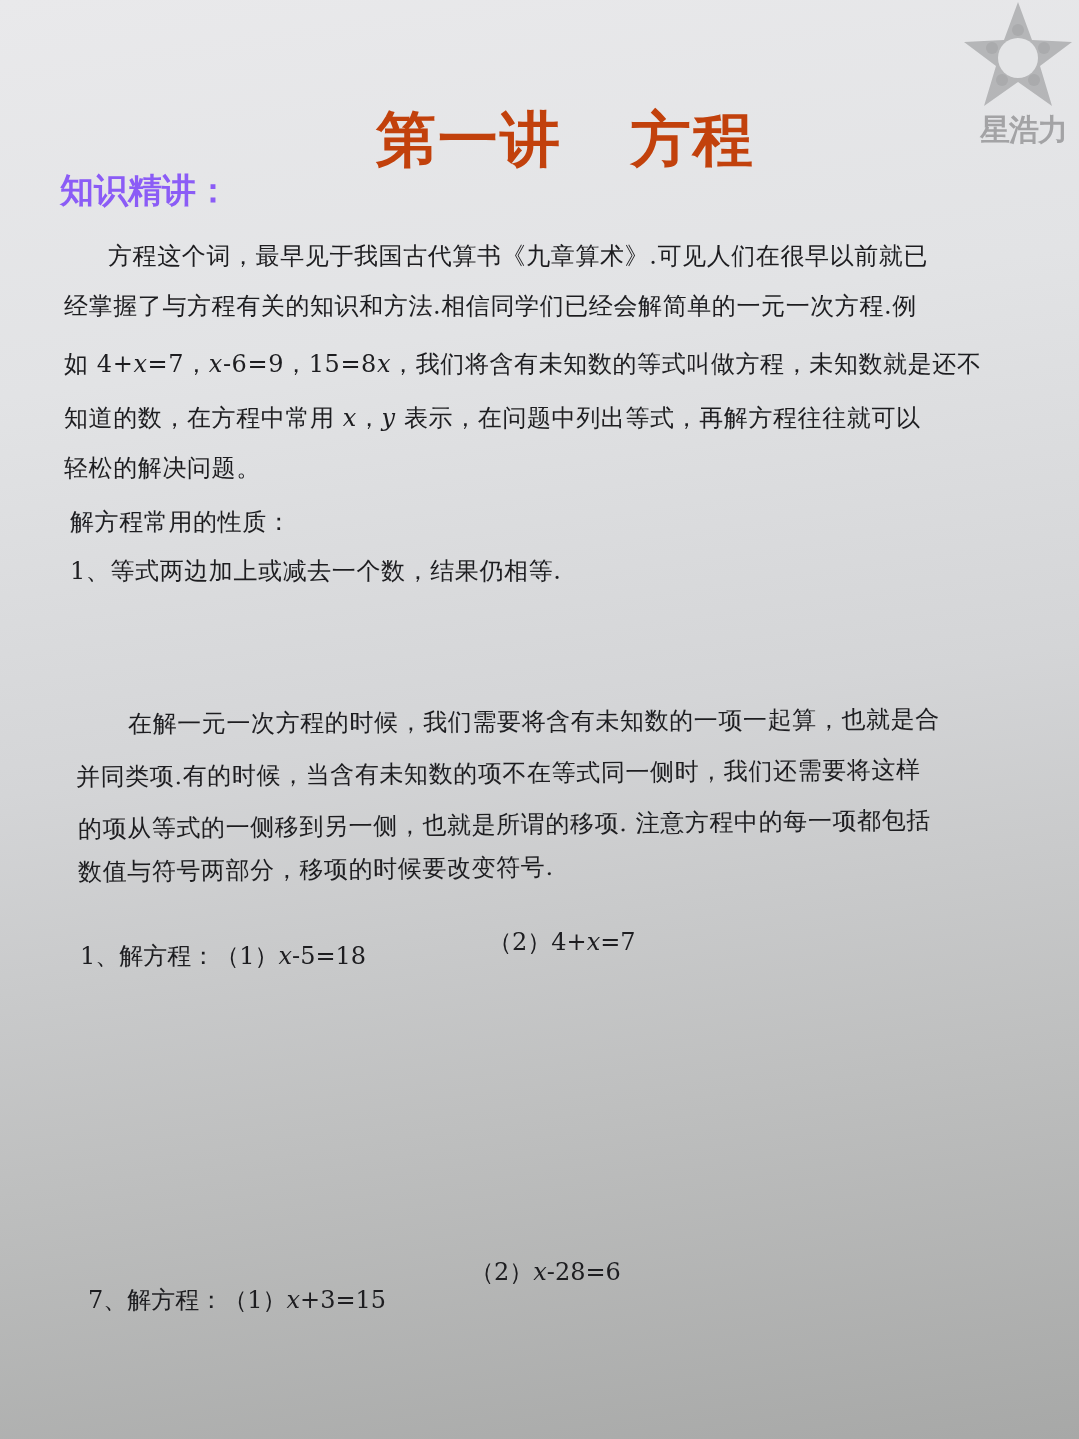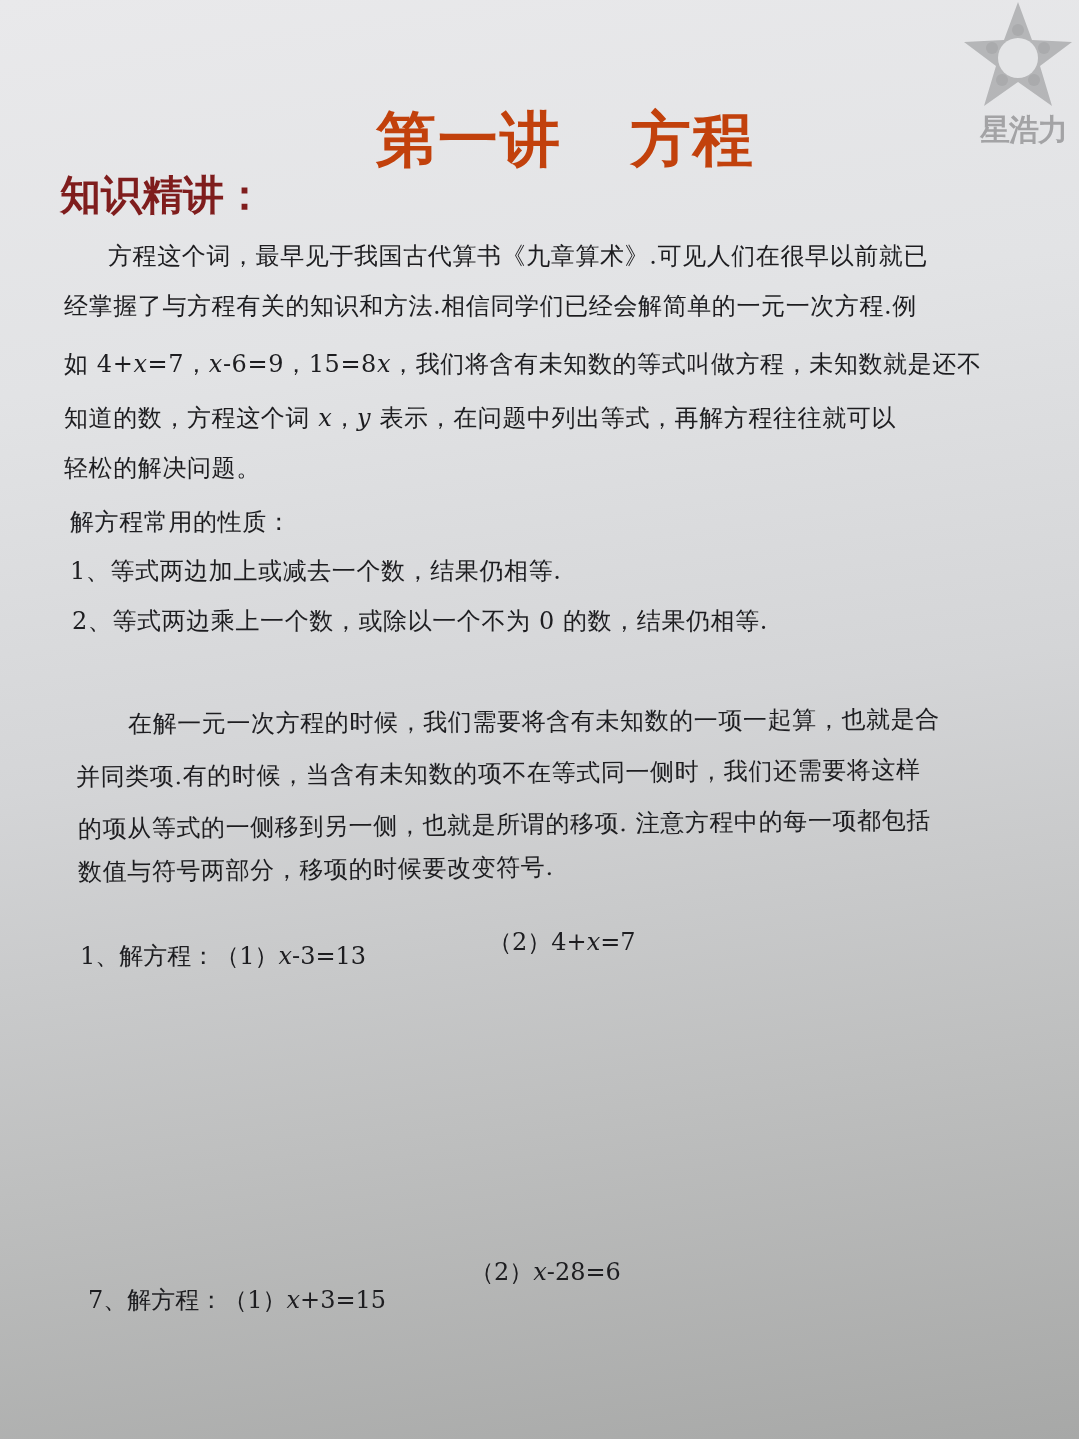--- a/index.html
+++ b/index.html
@@ -24,21 +24,21 @@
       position: absolute; left: 14px; top: 150px; width: 105px; text-align: center;
       font-family: "DejaVu Sans", sans-serif; font-size: 6px; color: #8a8a8c; letter-spacing: 2px;
     }
     .title {
       position: absolute; left: 376px; top: 100px;
       font-family: "DejaVu Sans", sans-serif; font-weight: bold; font-size: 60px;
       letter-spacing: 2px; color: #c2410c; white-space: pre;
     }
     .section {
       position: absolute; left: 60px; top: 168px;
-      font-family: "DejaVu Sans", sans-serif; font-weight: bold; font-size: 41px; color: #7f1d1d;
+      font-family: "DejaVu Sans", sans-serif; font-weight: bold; font-size: 34px; color: #8b5cf6;
     }
     .line {
       position: absolute; font-size: 24px; white-space: nowrap; color: #1d1d20; letter-spacing: 0.6px;
     }
     .line i { font-style: italic; }
     .l1 { left: 108px; top: 240px; }
     .l2 { left: 64px;  top: 290px; }
     .l3 { left: 64px;  top: 348px; }
     .l4 { left: 64px;  top: 402px; }
     .l5 { left: 64px;  top: 452px; }
@@ -76,32 +76,31 @@
     <div class="logo-sub"></div>
   </div>
 
   <div class="title">第一讲   方程</div>
 
   <div class="section">知识精讲：</div>
 
   <div class="line l1">方程这个词，最早见于我国古代算书《九章算术》.可见人们在很早以前就已</div>
   <div class="line l2">经掌握了与方程有关的知识和方法.相信同学们已经会解简单的一元一次方程.例</div>
   <div class="line l3"><span>如 4+</span><i>x</i><span>=7，</span><i>x</i><span>-6=9，15=8</span><i>x</i><span>，我们将含有未知数的等式叫做方程，未知数就是还不</span></div>
-  <div class="line l4"><span>知道的数，方程这个词 </span><i>x</i><span>，</span><i>y</i><span> 表示，在问题中列出等式，再解方程往往就可以</span></div>
+  <div class="line l4"><span>知道的数，在方程中常用 </span><i>x</i><span>，</span><i>y</i><span> 表示，在问题中列出等式，再解方程往往就可以</span></div>
   <div class="line l5">轻松的解决问题。</div>
 
   <div class="line l6">解方程常用的性质：</div>
   <div class="line l7">1、等式两边加上或减去一个数，结果仍相等.</div>
-  <div class="line l8">2、等式两边乘上一个数，或除以一个不为 0 的数，结果仍相等.</div>
 
 
   <div class="line l10">在解一元一次方程的时候，我们需要将含有未知数的一项一起算，也就是合</div>
   <div class="line l11">并同类项.有的时候，当含有未知数的项不在等式同一侧时，我们还需要将这样</div>
   <div class="line l12">的项从等式的一侧移到另一侧，也就是所谓的移项. 注意方程中的每一项都包括</div>
   <div class="line l13">数值与符号两部分，移项的时候要改变符号.</div>
 
-  <div class="ex ex1"><span>1、解方程：</span><span>（1）</span><span class="it">x</span><span>-3=13</span></div>
+  <div class="ex ex1"><span>1、解方程：</span><span>（1）</span><span class="it">x</span><span>-5=18</span></div>
   <div class="ex ex1b"><span>（2）</span><span>4+</span><span class="it">x</span><span>=7</span></div>
 
   <div class="ex ex2"><span>7、解方程：</span><span>（1）</span><span class="it">x</span><span>+3=15</span></div>
   <div class="ex ex2b"><span>（2）</span><span class="it">x</span><span>-28=6</span></div>
 
 </div>
 
 </body></html>

